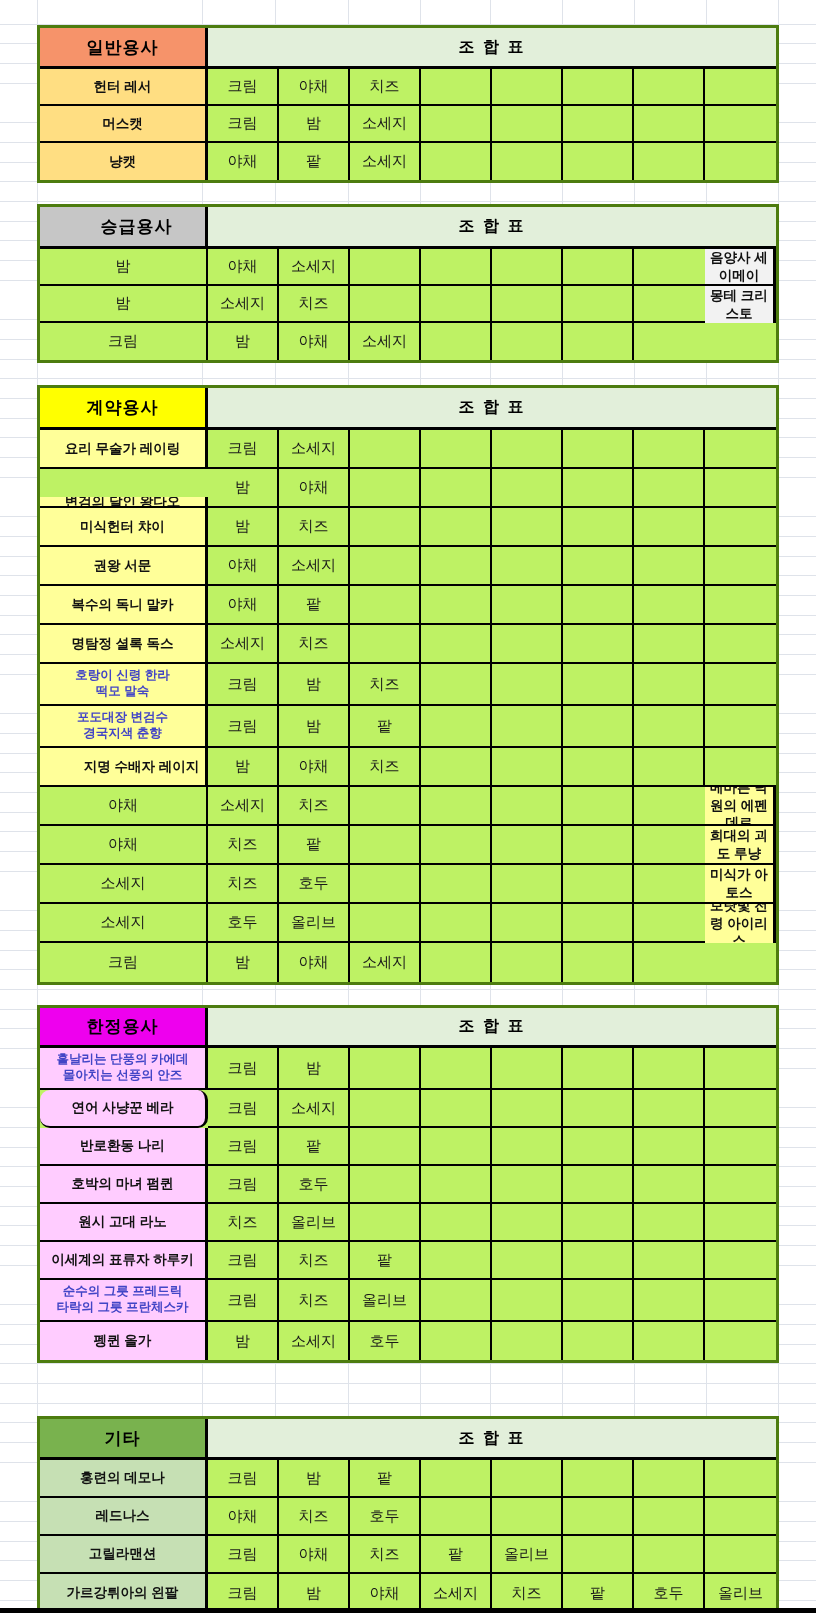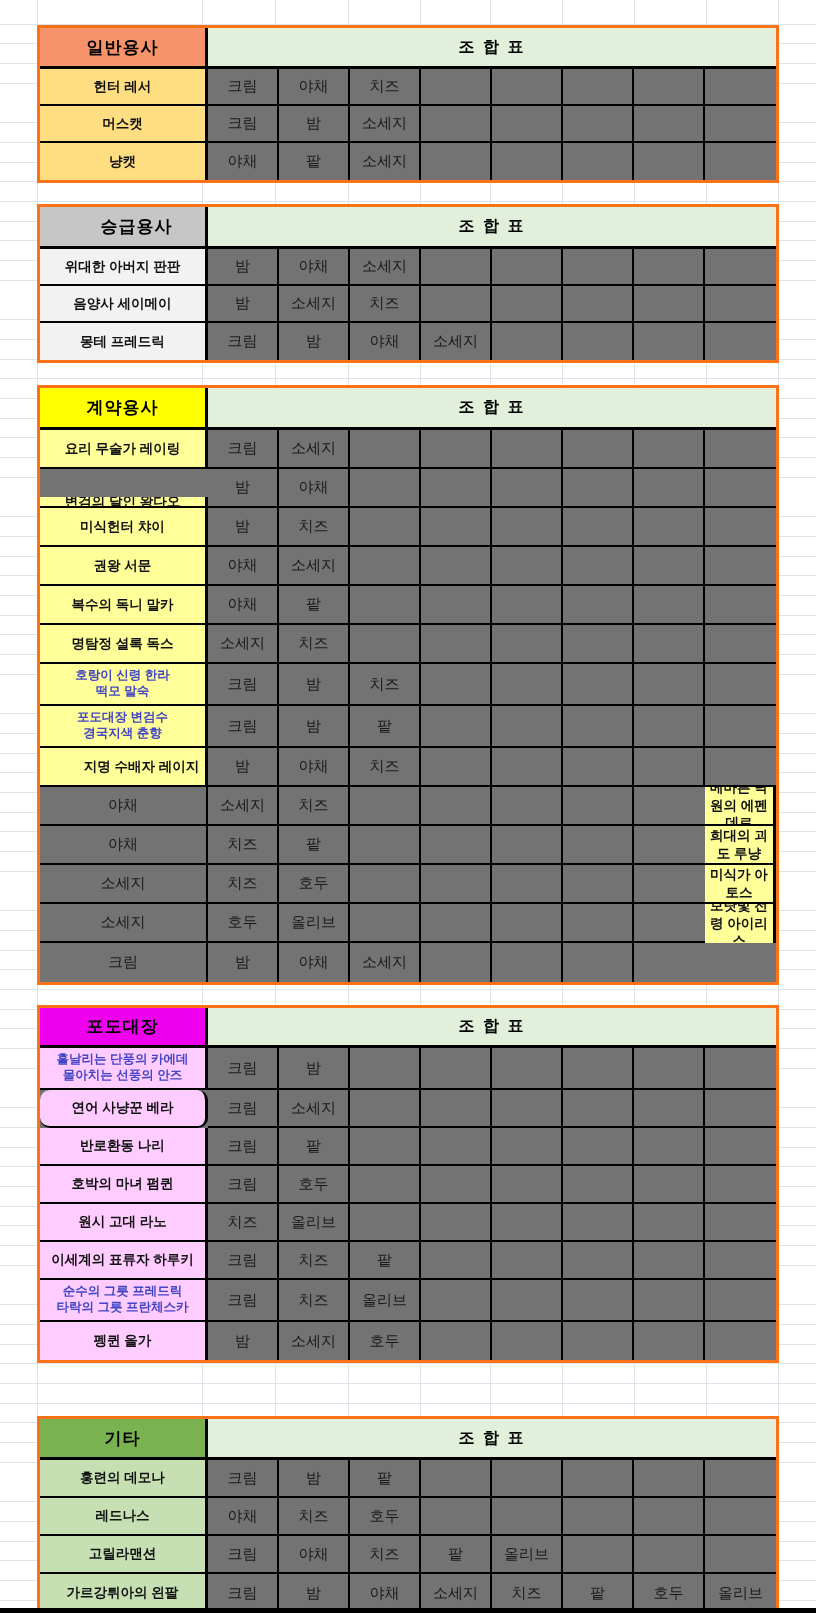--- a/index.html
+++ b/index.html
@@ -6,21 +6,21 @@
   body{font-family:"Liberation Sans","DejaVu Sans",sans-serif;}
   #canvas{position:relative;width:816px;height:1613px;background:#ffffff;overflow:hidden;}
 
   
   #grid-bg{position:absolute;left:0;top:0;width:816px;height:1608px;
     background:repeating-linear-gradient(to bottom,transparent 0px,transparent 18.7px,#dfe3ea 18.7px,#dfe3ea 19.7px);
     background-position:0 5px;}
   .vline{position:absolute;top:0;width:1px;height:1608px;background:#dfe3ea;}
 
   
-  .sec-table{position:absolute;left:37px;display:grid;border:3px solid #f97316;box-sizing:border-box;background:#737373;}
+  .sec-table{position:absolute;left:37px;display:grid;border:3px solid #4d7c0f;box-sizing:border-box;background:#bef264;}
   .cell{box-sizing:border-box;border-right:2px solid #000;border-bottom:2px solid #000;
     display:flex;align-items:center;justify-content:center;text-align:center;overflow:hidden;color:#111;}
   .cell.last-col{border-right:none;}
   .cell.last-row{border-bottom:none;}
   .sec-title{font-weight:bold;font-size:17px;border-right-width:3px;border-bottom-width:3px;letter-spacing:1px;color:#000;}
   .combo-header{font-weight:bold;font-size:16px;border-bottom-width:3px;grid-column:2 / -1;color:#000;letter-spacing:2px;}
   .name-cell{font-weight:bold;font-size:13.5px;border-right-width:3px;white-space:pre-line;line-height:1.3;padding:0 2px;}
   .name-cell.alt{font-size:12.5px;line-height:1.25;}
   .item-cell{font-size:15px;color:#1a1a1a;}
 
@@ -71,39 +71,38 @@
         <div class="cell item-cell last-row">소세지</div>
         <div class="cell item-cell last-row"></div>
         <div class="cell item-cell last-row"></div>
         <div class="cell item-cell last-row"></div>
         <div class="cell item-cell last-row"></div>
         <div class="cell item-cell last-col last-row"></div>
       </div>
       <div class="sec-table" style="top: 204px; grid-template-columns: 168px repeat(8, 71px); grid-template-rows: 42px 37px 37px 37px;">
         <div class="cell sec-title" style="background: rgb(198, 198, 198); padding-left: 28px;">승급용사</div>
         <div class="cell combo-header last-col" style="background: rgb(226, 239, 218);">조 합 표</div>
-        <div class="cell name-cell" style="background: rgb(242, 242, 242);">위대한 아버지 판판</div>
         <div class="cell item-cell">밤</div>
         <div class="cell item-cell">야채</div>
         <div class="cell item-cell">소세지</div>
         <div class="cell item-cell"></div>
         <div class="cell item-cell"></div>
         <div class="cell item-cell"></div>
         <div class="cell item-cell"></div>
         <div class="cell item-cell last-col"></div>
         <div class="cell name-cell" style="background: rgb(242, 242, 242);">음양사 세이메이</div>
         <div class="cell item-cell">밤</div>
         <div class="cell item-cell">소세지</div>
         <div class="cell item-cell">치즈</div>
         <div class="cell item-cell"></div>
         <div class="cell item-cell"></div>
         <div class="cell item-cell"></div>
         <div class="cell item-cell"></div>
         <div class="cell item-cell last-col"></div>
-        <div class="cell name-cell last-row" style="background: rgb(242, 242, 242);">몽테 프레드릭</div>
+        <div class="cell name-cell last-row" style="background: rgb(242, 242, 242);">몽테 크리스토</div>
         <div class="cell item-cell last-row">크림</div>
         <div class="cell item-cell last-row">밤</div>
         <div class="cell item-cell last-row">야채</div>
         <div class="cell item-cell last-row">소세지</div>
         <div class="cell item-cell last-row"></div>
         <div class="cell item-cell last-row"></div>
         <div class="cell item-cell last-row"></div>
         <div class="cell item-cell last-col last-row"></div>
       </div>
       <div class="sec-table" style="top: 385px; grid-template-columns: 168px repeat(8, 71px); grid-template-rows: 42px 39px 39px 39px 39px 39px 39px 42px 42px 39px 39px 39px 39px 39px 39px;">
@@ -231,21 +230,21 @@
         <div class="cell item-cell last-row">크림</div>
         <div class="cell item-cell last-row">밤</div>
         <div class="cell item-cell last-row">야채</div>
         <div class="cell item-cell last-row">소세지</div>
         <div class="cell item-cell last-row"></div>
         <div class="cell item-cell last-row"></div>
         <div class="cell item-cell last-row"></div>
         <div class="cell item-cell last-col last-row"></div>
       </div>
       <div class="sec-table" style="top: 1005px; grid-template-columns: 168px repeat(8, 71px); grid-template-rows: 40px 42px 38px 38px 38px 38px 38px 42px 38px;">
-        <div class="cell sec-title" style="background: rgb(238, 0, 238);">포도대장</div>
+        <div class="cell sec-title" style="background: rgb(238, 0, 238);">한정용사</div>
         <div class="cell combo-header last-col" style="background: rgb(226, 239, 218);">조 합 표</div>
         <div class="cell name-cell alt" style="background: rgb(255, 204, 255); color: rgb(66, 69, 198);">흩날리는 단풍의 카에데
 몰아치는 선풍의 안즈</div>
         <div class="cell item-cell">크림</div>
         <div class="cell item-cell">밤</div>
         <div class="cell item-cell"></div>
         <div class="cell item-cell"></div>
         <div class="cell item-cell"></div>
         <div class="cell item-cell"></div>
         <div class="cell item-cell"></div>

